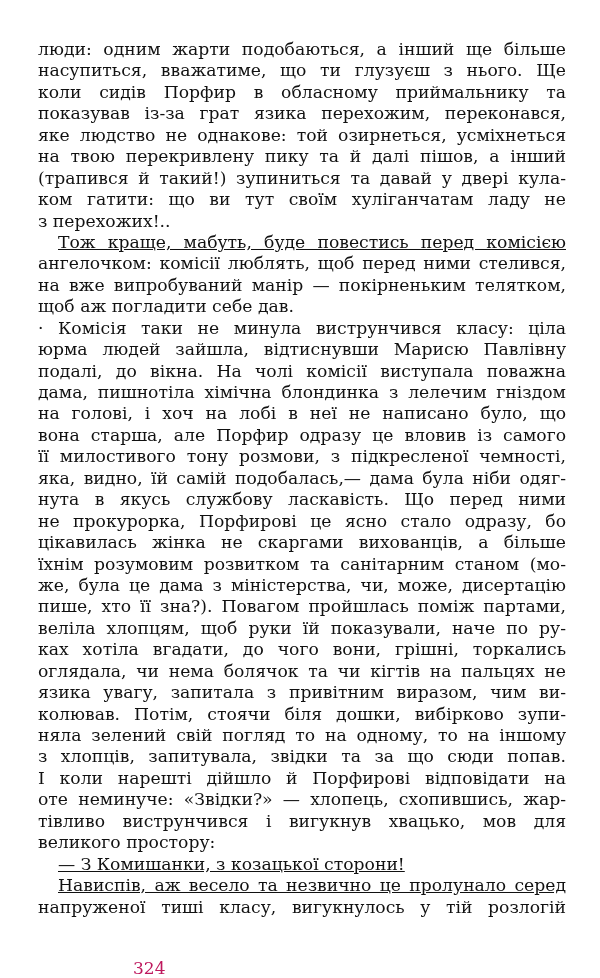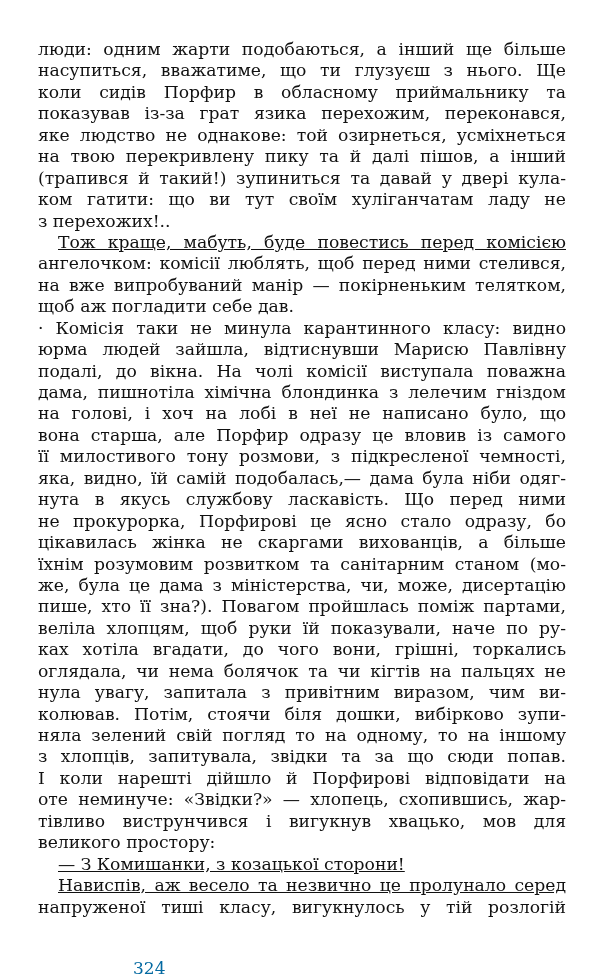--- a/index.html
+++ b/index.html
@@ -10,21 +10,21 @@
     font-size: 17.2px; line-height: 21.45px; color: #111111;
   }
   .line {
     display: block; white-space: nowrap; text-align: justify;
     text-align-last: justify; height: 21.45px; overflow: visible;
   }
   .line.last { text-align-last: left; }
   .line.indent { padding-left: 20px; text-decoration: underline; }
   .page-number {
     position: absolute; left: 133px; top: 958px;
-    font-family: "DejaVu Serif", serif; font-size: 17px; color: #0369a1;
+    font-family: "DejaVu Serif", serif; font-size: 17px; color: #be185d;
   }
 </style>
 </head>
 <body>
 
 <div class="page">
 
   <div>
     <span class="line">люди: одним жарти подобаються, а інший ще більше</span>
     <span class="line">насупиться, вважатиме, що ти глузуєш з нього. Ще</span>
@@ -38,38 +38,38 @@
   </div>
 
   <div>
     <span class="line indent">Тож краще, мабуть, буде повестись перед комісією</span>
     <span class="line">ангелочком: комісії люблять, щоб перед ними стелився,</span>
     <span class="line">на вже випробуваний манір — покірненьким телятком,</span>
     <span class="line last">щоб аж погладити себе дав.</span>
   </div>
 
   <div>
-    <span class="line">· Комісія таки не минула карантинного класу: видно</span>
+    <span class="line">· Комісія таки не минула виструнчився класу: ціла</span>
     <span class="line">юрма людей зайшла, відтиснувши Марисю Павлівну</span>
     <span class="line">подалі, до вікна. На чолі комісії виступала поважна</span>
     <span class="line">дама, пишнотіла хімічна блондинка з лелечим гніздом</span>
     <span class="line">на голові, і хоч на лобі в неї не написано було, що</span>
     <span class="line">вона старша, але Порфир одразу це вловив із самого</span>
     <span class="line">її милостивого тону розмови, з підкресленої чемності,</span>
     <span class="line">яка, видно, їй самій подобалась,— дама була ніби одяг-</span>
     <span class="line">нута в якусь службову ласкавість. Що перед ними</span>
     <span class="line">не прокурорка, Порфирові це ясно стало одразу, бо</span>
     <span class="line">цікавилась жінка не скаргами вихованців, а більше</span>
     <span class="line">їхнім розумовим розвитком та санітарним станом (мо-</span>
     <span class="line">же, була це дама з міністерства, чи, може, дисертацію</span>
     <span class="line">пише, хто її зна?). Повагом пройшлась поміж партами,</span>
     <span class="line">веліла хлопцям, щоб руки їй показували, наче по ру-</span>
     <span class="line">ках хотіла вгадати, до чого вони, грішні, торкались</span>
     <span class="line">оглядала, чи нема болячок та чи кігтів на пальцях не</span>
-    <span class="line">нула увагу, запитала з привітним виразом, чим ви-</span>
+    <span class="line">язика увагу, запитала з привітним виразом, чим ви-</span>
     <span class="line">колював. Потім, стоячи біля дошки, вибірково зупи-</span>
     <span class="line">няла зелений свій погляд то на одному, то на іншому</span>
     <span class="line">з хлопців, запитувала, звідки та за що сюди попав.</span>
     <span class="line">І коли нарешті дійшло й Порфирові відповідати на</span>
     <span class="line">оте неминуче: «Звідки?» — хлопець, схопившись, жар-</span>
     <span class="line">тівливо виструнчився і вигукнув хвацько, мов для</span>
     <span class="line last">великого простору:</span>
   </div>
 
   <div>

